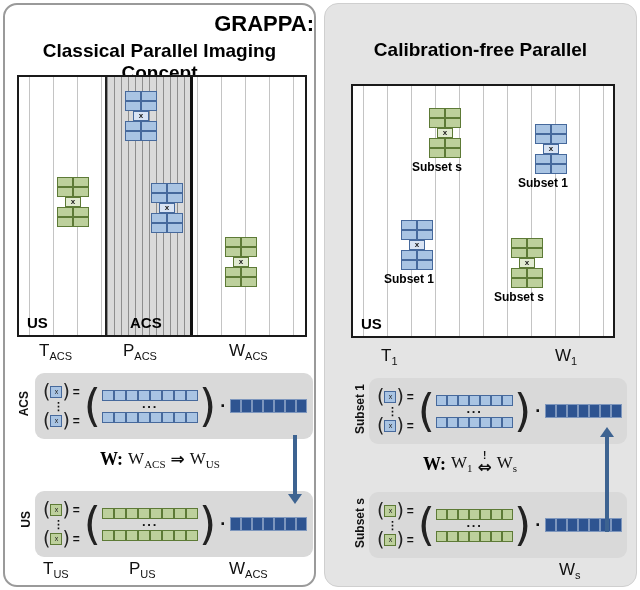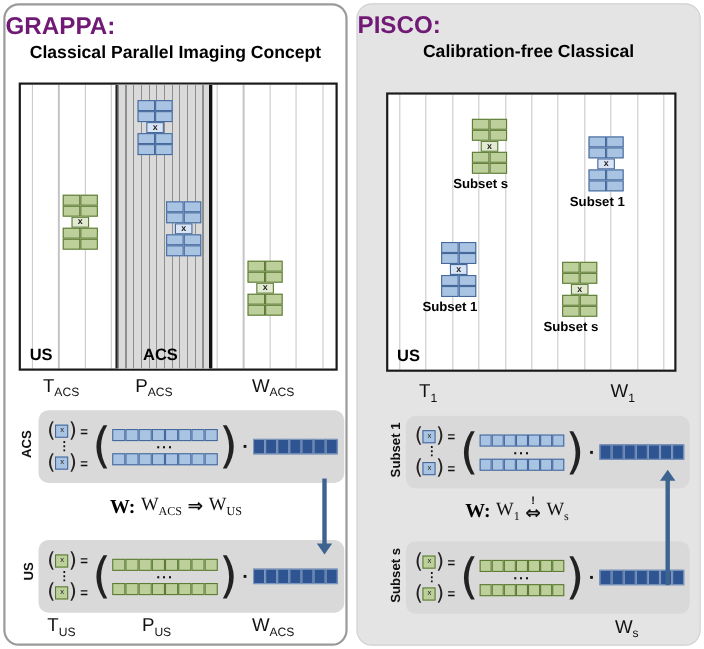--- a/index.html
+++ b/index.html
@@ -1,21 +1,21 @@
 <!DOCTYPE html>
 <html style="--blue-fill: #a9c4e3; --blue-border: #46699c; --green-fill: #bdd09c; --green-border: #5d7a36; --dark-fill: #2e5491; --dark-border: #7d96bd; --arrow: #3d6391;"><head>
 <meta charset="utf-8">
 <style>
   html,body{margin:0;padding:0;background:#fff;}
   .canvas{position:relative;width:640px;height:590px;background:#fff;font-family:"Liberation Sans",sans-serif;overflow:hidden;}
   .panel{position:absolute;top:3px;height:584px;box-sizing:border-box;border-radius:14px;}
   .panel.gr{left:3px;width:313px;background:#ffffff;border:2px solid #9a9a9a;}
   .panel.pi{left:324px;width:313px;background:#e4e4e4;border:1px solid #cfcfcf;}
-  .title{position:absolute;top:6px;left:0;right:0;text-align:left;font-size:22px;font-weight:bold;color:#701a75;}
-  .subtitle{position:absolute;top:35px;left:0;right:0;text-align:center;font-size:16px;font-weight:bold;color:#000;}
+  .title{position:absolute;top:6px;left:0;right:0;text-align:right;font-size:22px;font-weight:bold;color:#000000;}
+  .subtitle{position:absolute;top:35px;left:0;right:0;text-align:center;font-size:19px;font-weight:bold;color:#000;}
   .kspace{position:absolute;background:#fff;border:2px solid #1a1a1a;box-sizing:border-box;
           background-image:repeating-linear-gradient(to right,#c4c4c4 0,#c4c4c4 1px,transparent 1px,transparent 24px);
           background-position:10px 0;}
   .acs-strip{position:absolute;left:86px;top:0;height:100%;width:88px;box-sizing:border-box;background-color:#dadada;
           background-image:repeating-linear-gradient(to right,#8e8e8e 0,#8e8e8e 1px,transparent 1px,transparent 7px);
           border-left:2px solid #222;border-right:3px solid #111;}
   .kernel{position:absolute;display:grid;grid-template-columns:16px 16px;grid-auto-rows:10px;z-index:3;}
   .kernel i,.kernel b{display:block;border:1px solid;box-sizing:border-box;font-style:normal;}
   .kernel .kx{grid-column:1/3;width:16px;justify-self:center;font-size:8px;line-height:8px;text-align:center;font-weight:bold;color:#1a1a1a;}
   .kernel.blue i{background:var(--blue-fill,#a9c4e3);border-color:var(--blue-border,#46699c);}
@@ -241,22 +241,21 @@
           <i></i>
         </div>
     </div>
 
     <span class="mlabel" style="left:38px;top:554px;"><span>T</span><sub>US</sub></span>
     <span class="mlabel" style="left:124px;top:554px;"><span>P</span><sub>US</sub></span>
     <span class="mlabel" style="left:224px;top:554px;"><span>W</span><sub>ACS</sub></span>
   </div>
 
   <div class="panel pi">
-    <div class="title">PISCO:</div>
-    <div class="subtitle">Calibration-free Classical</div>
+    <div class="subtitle">Calibration-free Parallel</div>
 
     <div class="kspace" style="left:26px;top:80px;width:264px;height:254px;">
       <div class="kernel green" style="left:76px;top:22px;">
         <i></i>
           <i></i>
           <i></i>
           <i></i>
           <b class="kx">x</b>
           <i></i>
           <i></i>

